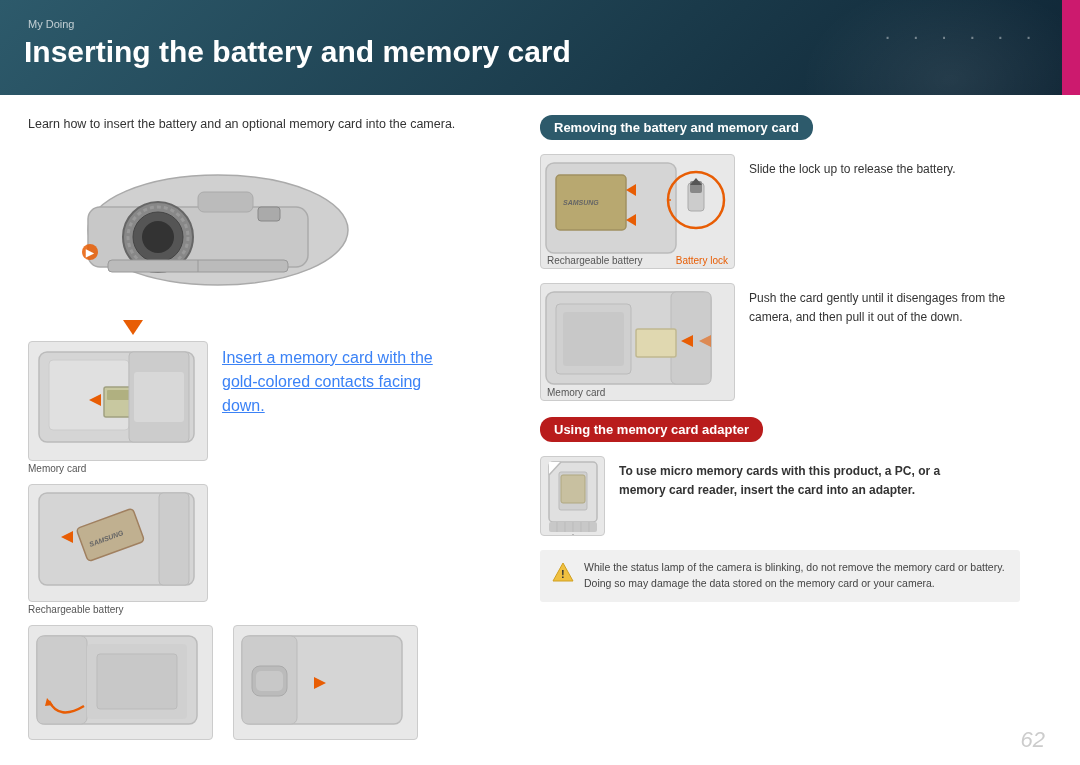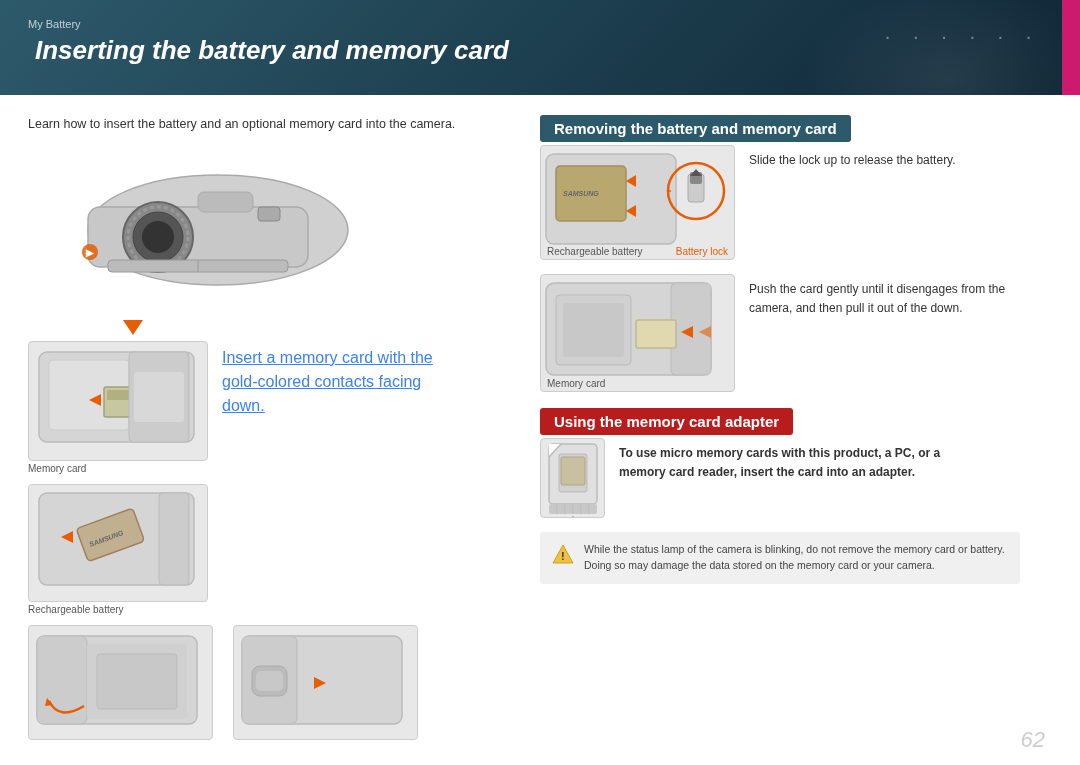--- a/index.html
+++ b/index.html
@@ -53,25 +53,24 @@
 
     .breadcrumb {
       position: absolute;
       top: 18px; left: 28px;
       color: rgba(255,255,255,0.7);
       font-size: 11px;
     }
 
     .page-title {
       position: absolute;
-      top: 35px; left: 35px;
+      top: 35px; left: 24px;
       color: #fff;
-      font-size: 26px;
+      font-size: 30px;
       font-weight: bold;
-      font-style: italic;
     }
 
     
     .left-col {
       position: absolute;
       top: 115px; left: 28px;
       width: 500px;
     }
 
     .intro-text {
@@ -139,25 +138,25 @@
     .right-col {
       position: absolute;
       top: 115px; left: 540px;
       width: 480px;
     }
 
     
     .section-header {
       background: #2d5a6b;
       color: #fff;
-      font-size: 15px;
+      font-size: 13px;
       font-weight: bold;
       padding: 5px 14px;
-      border-radius: 3px;
-      margin-bottom: 3px;
+      border-radius: 12px;
+      margin-bottom: 14px;
       display: inline-block;
     }
 
     .section-header.teal {
       background: #b91c1c;
     }
 
     .remove-row {
       display: flex;
       gap: 14px;
@@ -234,21 +233,21 @@
       gap: 20px;
       margin-top: 10px;
     }
   </style>
 </head>
 <body>
 
 <div class="top-header">
   <div class="header-dots"></div>
   <div class="accent-bar"></div>
-  <div class="breadcrumb">My Battery</div>
+  <div class="breadcrumb">My Doing</div>
   <div class="page-title">Inserting the battery and memory card</div>
 </div>
 
 <div class="left-col">
   <p class="intro-text">Learn how to insert the battery and an optional memory card into the camera.</p>
 
   <div class="camera-main-img">
     <svg width="320" height="155" viewBox="0 0 320 155" class="cam-svg">
 
       <ellipse cx="160" cy="78" rx="130" ry="55" fill="#d0d0d0" stroke="#aaa" stroke-width="1.5"></ellipse>

